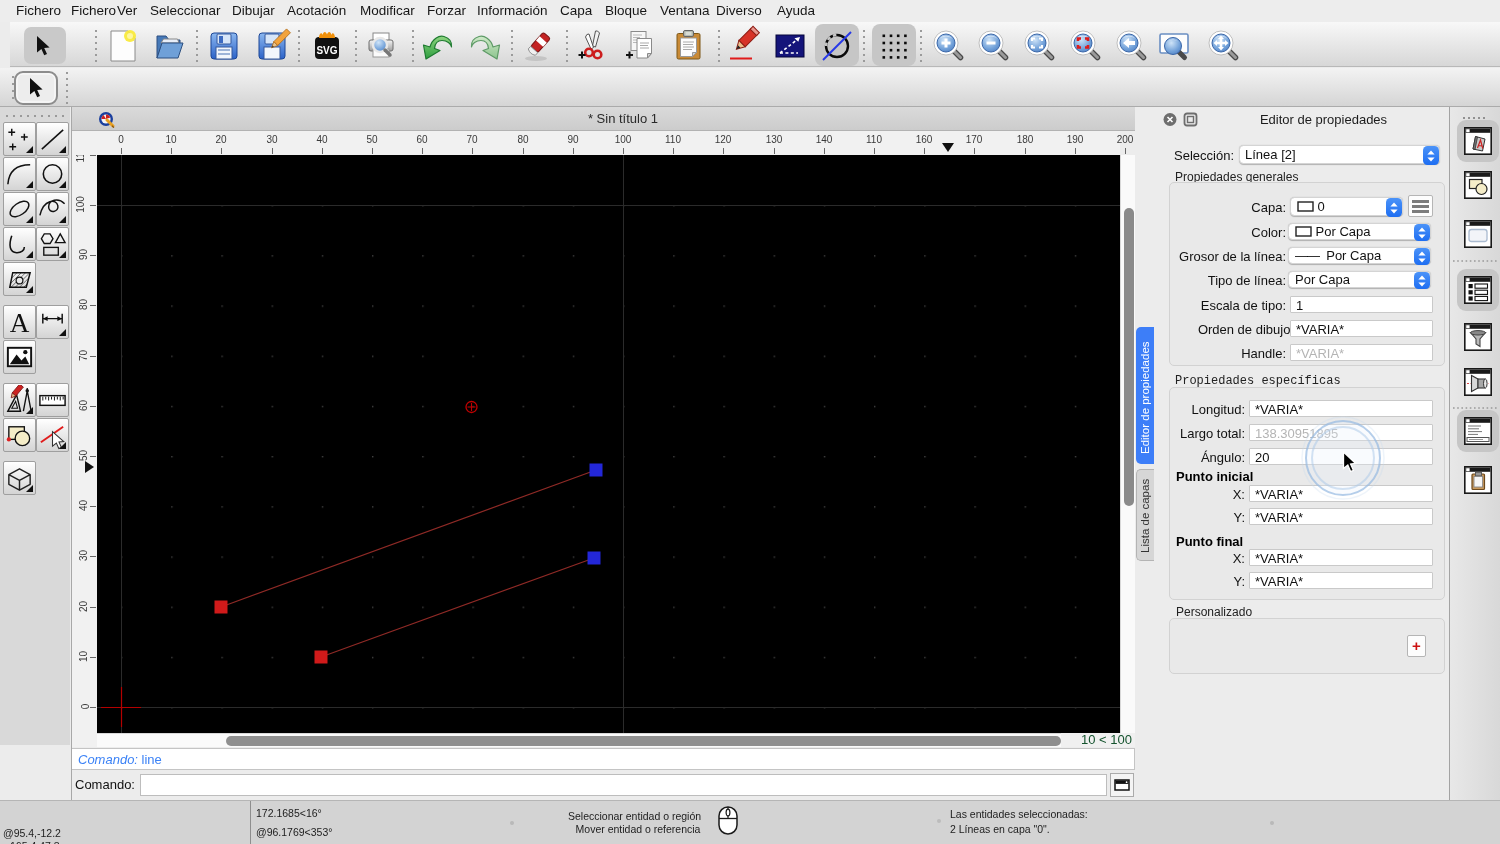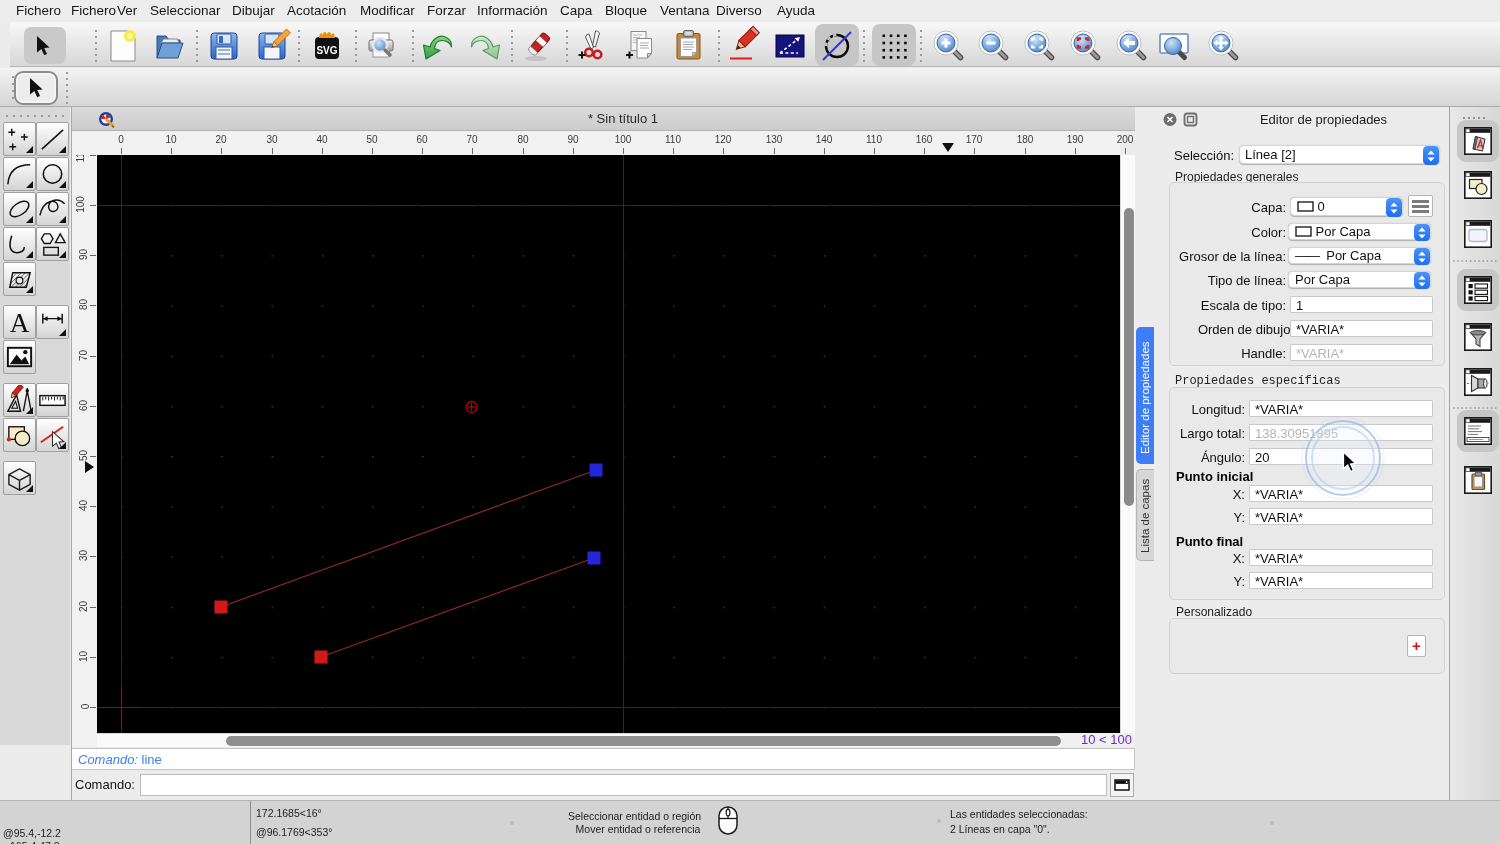--- a/index.html
+++ b/index.html
@@ -30,21 +30,21 @@
   #rulercorner { position:absolute; left:0; top:24px; width:25px; height:24px; background:#f1f1f1; }
   .htick { position:absolute; width:1px; height:6px; background:#666; bottom:1px; }
   .hlab { position:absolute; top:3px; font-size:10px; color:#3a3a3a; transform:translateX(-50%); }
   .vtick { position:absolute; height:1px; width:6px; background:#666; right:1px; }
   .vlab { position:absolute; right:8px; font-size:10px; color:#3a3a3a; transform:rotate(-90deg); transform-origin:center; }
   #canvas { position:absolute; left:25px; top:48px; width:1023px; height:578px; background:#000; }
   #vscroll { position:absolute; left:1048px; top:48px; width:16px; height:578px; background:#fafafa; border-left:1px solid #d8d8d8;}
   #vthumb { position:absolute; left:3px; top:53px; width:10px; height:298px; background:#8a8a8a; border-radius:5px; }
   #hscrollrow { position:absolute; left:25px; top:626px; width:1039px; height:14px; background:#fafafa; border-top:1px solid #d8d8d8; }
   #hthumb { position:absolute; left:129px; top:2px; width:835px; height:10px; background:#8f8f8f; border-radius:5px; }
-  #cornerlab { position:absolute; left:989px; top:626px; width:75px; height:14px; background:#f0f0f0; font-size:13px; color:#6d28d9; text-align:right; padding-right:4px; line-height:14px;}
+  #cornerlab { position:absolute; left:989px; top:626px; width:75px; height:14px; background:#f0f0f0; font-size:13px; color:#14532d; text-align:right; padding-right:4px; line-height:14px;}
   
   #cmdhist { position:absolute; left:0px; top:641px; width:1063px; height:22px; background:#fff; border:1px solid #c4c4c4; border-left:none;
              font-size:13px; color:#3b82f6; padding:3px 0 0 6px; }
   #cmdrow { position:absolute; left:0px; top:663px; width:1063px; height:30px; background:#ececec; }
   #cmdrow .lab { position:absolute; left:3px; top:7px; font-size:13px; color:#111; }
   #cmdinput { position:absolute; left:68px; top:4px; width:967px; height:22px; background:#fff; border:1px solid #bdbdbd; }
   #cmdbtn { position:absolute; left:1038px; top:3px; width:24px; height:24px; background:#f4f4f4; border:1px solid #ababab; }
   
   #tabcol { position:absolute; left:1135px; top:107px; width:25px; height:693px; background:#ececec; }
   #tabblue { position:absolute; left:1px; top:220px; width:18px; height:137px; background:#3d7ef8; border-radius:5px 0 0 5px; }

